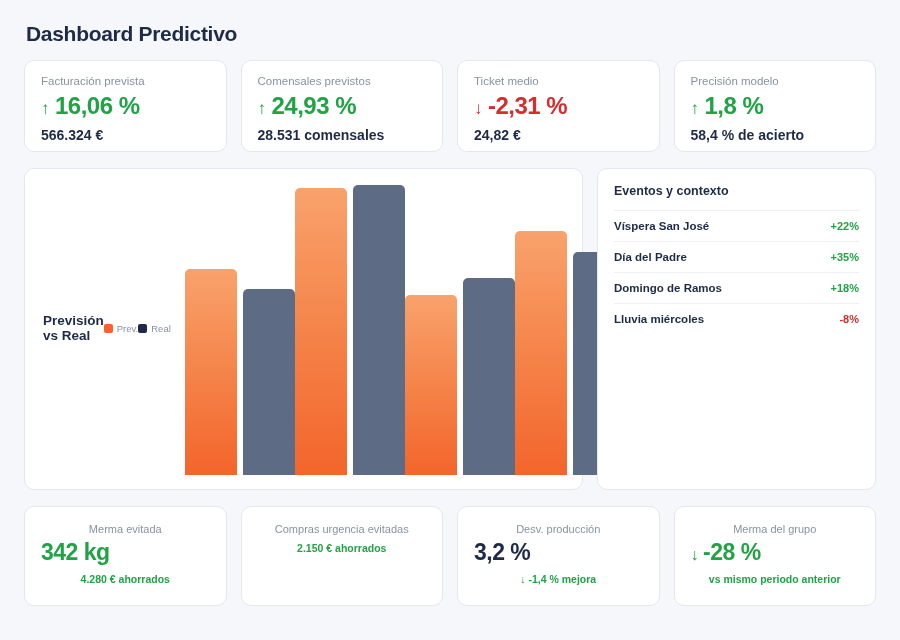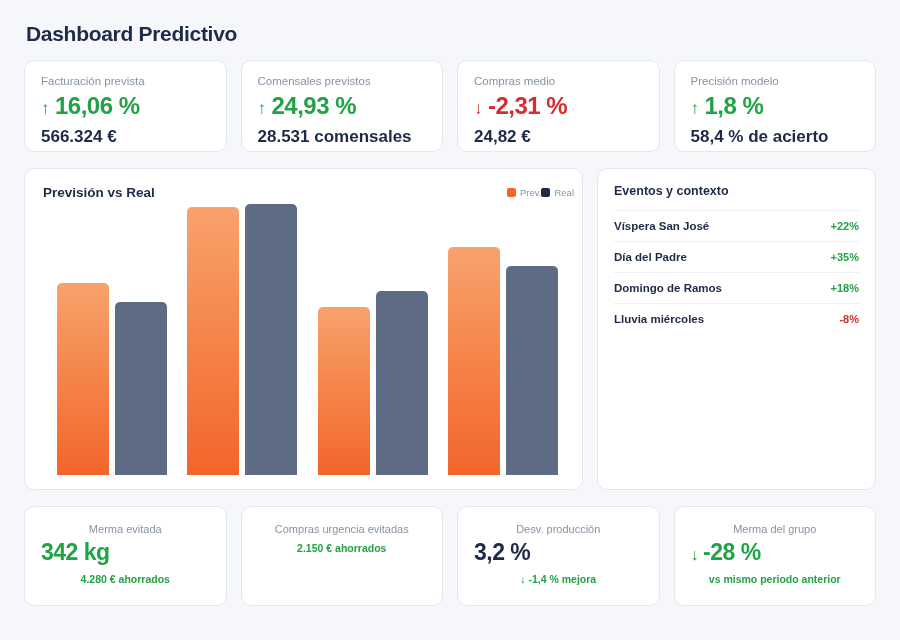--- a/index.html
+++ b/index.html
@@ -57,38 +57,38 @@
     letter-spacing: -0.5px;
     white-space: nowrap;
     display: flex;
     align-items: baseline;
     gap: 6px;
   }
   .kpi-value .arrow { font-size: 17px; }
   .kpi-value.up   { color: #21a345; }
   .kpi-value.down { color: #d32f2f; }
   .kpi-sub {
-    font-size: 17px;
+    font-size: 14px;
     font-weight: bold;
     color: #1e2a47;
     margin-top: 7px;
   }
 
   
   .mid-row {
     display: flex;
     gap: 14px;
     margin-bottom: 16px;
   }
   .chart-card {
     width: 559px;
     height: 322px;
-    padding: 16px 8px 14px 18px;
-    display: flex;
-    flex-direction: column;
+    padding: 16px 18px 14px 18px;
+    display: flex;
+    flex-direction: row;
   }
   .chart-head {
     display: flex;
     align-items: center;
     justify-content: space-between;
     margin-bottom: 4px;
   }
   .chart-title {
     font-size: 13.5px;
     font-weight: bold;
@@ -204,21 +204,21 @@
     <div class="card kpi-card">
       <div class="kpi-label">Comensales previstos</div>
       <div class="kpi-value up">
         <span class="arrow">↑</span>
         <span>24,93 %</span>
       </div>
       <div class="kpi-sub">28.531 comensales</div>
     </div>
 
     <div class="card kpi-card">
-      <div class="kpi-label">Compras medio</div>
+      <div class="kpi-label">Ticket medio</div>
       <div class="kpi-value down">
         <span class="arrow">↓</span>
         <span>-2,31 %</span>
       </div>
       <div class="kpi-sub">24,82 €</div>
     </div>
 
     <div class="card kpi-card">
       <div class="kpi-label">Precisión modelo</div>
       <div class="kpi-value up">

